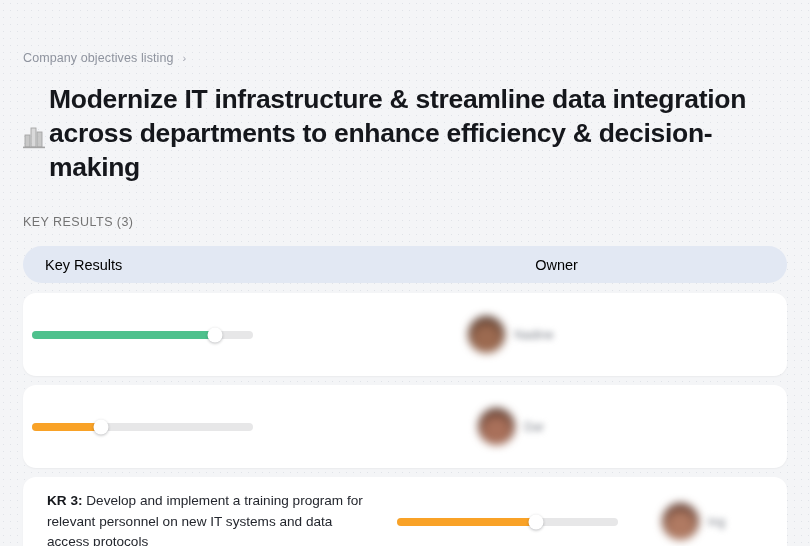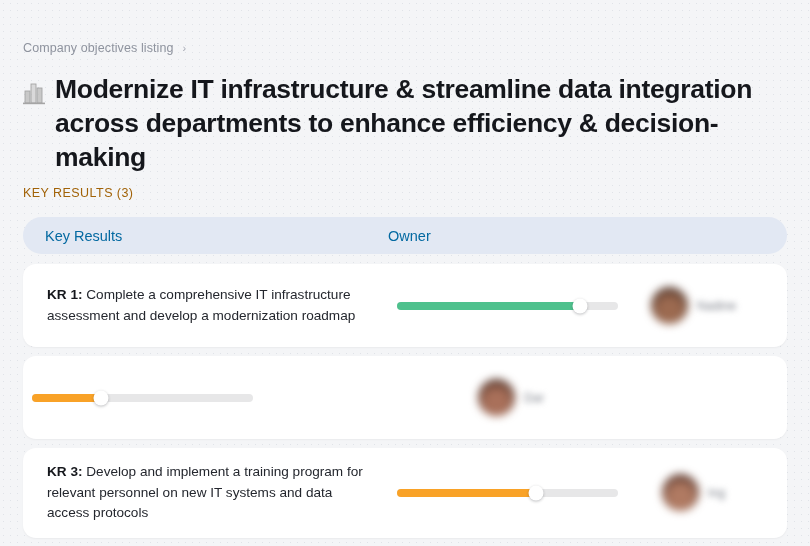--- a/index.html
+++ b/index.html
@@ -17,21 +17,21 @@
     background-size: 7px 7px;
     color: #1d1f23;
     -webkit-font-smoothing: antialiased;
   }
 
   .page {
     position: relative;
     width: 810px;
     height: 544px;
     box-sizing: border-box;
-    padding: 2px 23px;
+    padding: 12px 23px;
   }
 
   
   .breadcrumb {
     display: flex;
     align-items: center;
     gap: 9px;
     padding-top: 38px;
     font-size: 12.5px;
     line-height: 16px;
@@ -41,22 +41,22 @@
   .crumb-sep {
     color: #a7abb5;
     font-size: 11px;
     transform: translateY(-0.5px);
   }
   .crumb-current { color: #20232a; }
 
   
   .title-wrap {
     display: flex;
-    align-items: flex-start;
-    gap: 10px;
+    align-items: center;
+    gap: 4px;
     margin-top: 16px;
   }
   .title-icon {
     flex: 0 0 auto;
     width: 22px;
     height: 26px;
     margin-top: 8px;
     display: block;
     filter: grayscale(1);
     opacity: 0.78;
@@ -66,41 +66,41 @@
     font-weight: 700;
     line-height: 34px;
     letter-spacing: -0.3px;
     color: #15171c;
     max-width: 740px;
     margin: 0;
   }
 
   
   .section-label {
-    margin-top: 12px;
+    margin-top: 31px;
     font-size: 12.5px;
     letter-spacing: 0.45px;
-    color: #a16207;
+    color: #737373;
     text-transform: uppercase;
   }
 
   
   .table-header {
     margin-top: 17px;
     height: 37px;
     background: #e2e8f3;
     border-radius: 19px;
     display: flex;
     align-items: center;
     font-size: 14.5px;
-    color: #0369a1;
+    color: #000000;
   }
   .th-key    { flex: 0 0 365px; padding-left: 22px; box-sizing: border-box; }
   .th-status { flex: 0 0 250px; }
-  .th-owner  { flex: 1 1 auto; text-align: left; padding-right: 62px; }
+  .th-owner  { flex: 1 1 auto; text-align: center; padding-right: 62px; }
 
   
   .rows { margin-top: 10px; }
 
   .kr-card {
     background: #ffffff;
     border-radius: 13px;
     box-shadow: 0 1px 2px rgba(23,26,33,0.045);
     display: flex;
     align-items: center;
@@ -201,21 +201,20 @@
 
   <div class="section-label">KEY RESULTS (3)</div>
 
   <div class="table-header">
     <div class="th-key">Key Results</div>
     <div class="th-owner">Owner</div>
   </div>
 
   <div class="rows" id="rows-container">
       <div class="kr-card h3">
-        <div class="kr-text"><span class="kr-tag">KR 1:</span><span> Complete a comprehensive IT infrastructure assessment and develop a modernization roadmap</span></div>
         <div class="kr-status">
           <div class="slider" style="background: rgb(231, 231, 232);">
             <div class="fill" style="width: 83%; background: rgb(78, 193, 141);"></div>
             <div class="thumb" style="left: 83%;"></div>
           </div>
         </div>
         <div class="kr-owner">
           <div class="avatar" style="background: radial-gradient(circle at 50% 62%, rgb(156, 106, 80) 0%, rgb(156, 106, 80) 38%, rgb(74, 49, 39) 78%, rgba(255, 255, 255, 0) 100%);"></div>
           <div class="owner-name">Nadine</div>
         </div>

